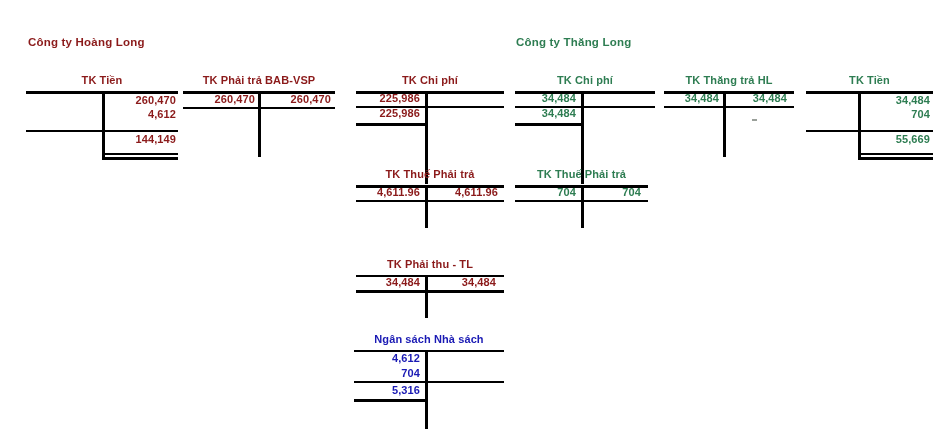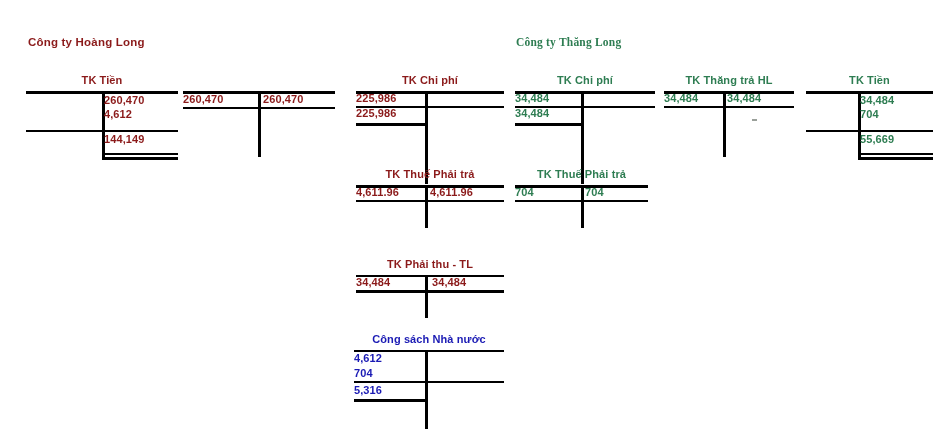--- a/index.html
+++ b/index.html
@@ -25,21 +25,21 @@
 
   
   .company-title {
     position: absolute;
     font-size: 11.5px;
     font-weight: bold;
     letter-spacing: 0.2px;
     white-space: nowrap;
   }
   .company-red   { color: #8B1A1A; }
-  .company-green { color: #2E7D52; font-family: Liberation Serif, serif; }
+  .company-green { color: #2E7D52; }
 
   
   .taccount {
     position: absolute;
   }
   .t-title {
     position: absolute;
     top: 0;
     left: 0;
     width: 100%;
@@ -68,21 +68,21 @@
   .vline.thick { width: 3px; }
 
   
   .amt {
     position: absolute;
     font-size: 11px;
     font-weight: bold;
     white-space: nowrap;
     letter-spacing: 0.1px;
   }
-  .amt.right { }
+  .amt.right { text-align: right; }
 
   .c-red   { color: #8B1A1A; }
   .c-green { color: #2E7D52; }
   .c-blue  { color: #1A1AB4; }
 
   .tiny-dash {
     position: absolute;
     width: 5px;
     height: 2px;
     background: #9aa09a;
@@ -108,20 +108,21 @@
 
     <div class="hline" style="left:76px; top:79px; width:76px;"></div>
     <div class="hline thick" style="left:76px; top:83px; width:76px;"></div>
 
     <div class="amt right c-red" style="left:78px; top:20px; width:72px;">260,470</div>
     <div class="amt right c-red" style="left:78px; top:34px; width:72px;">4,612</div>
     <div class="amt right c-red" style="left:78px; top:59px; width:72px;">144,149</div>
   </div>
 
   <div class="taccount" style="left:183px; top:74px; width:152px; height:86px;">
+    <div class="t-title c-red" style="width:152px;">TK Phải trả BAB-VSP</div>
 
     <div class="hline thick" style="left:0px; top:17px; width:152px;"></div>
     <div class="vline thick" style="left:75px; top:17px; height:66px;"></div>
     <div class="hline" style="left:0px; top:33px; width:152px;"></div>
 
     <div class="amt right c-red" style="left:0px; top:19px; width:72px;">260,470</div>
     <div class="amt right c-red" style="left:80px; top:19px; width:68px;">260,470</div>
   </div>
 
   <div class="taccount" style="left:356px; top:74px; width:148px; height:110px;">
@@ -202,21 +203,21 @@
 
     <div class="hline thin" style="left:0px; top:17px; width:148px;"></div>
     <div class="vline thick" style="left:69px; top:17px; height:43px;"></div>
     <div class="hline thick" style="left:0px; top:32px; width:148px;"></div>
 
     <div class="amt right c-red" style="left:0px; top:18px; width:64px;">34,484</div>
     <div class="amt right c-red" style="left:76px; top:18px; width:64px;">34,484</div>
   </div>
 
   <div class="taccount" style="left:354px; top:333px; width:150px; height:96px;">
-    <div class="t-title c-blue" style="width:150px;">Công sách Nhà nước</div>
+    <div class="t-title c-blue" style="width:150px;">Ngân sách Nhà sách</div>
 
     <div class="hline" style="left:0px; top:17px; width:150px;"></div>
     <div class="vline thick" style="left:71px; top:17px; height:79px;"></div>
     <div class="hline" style="left:0px; top:48px; width:150px;"></div>
     <div class="hline thick" style="left:0px; top:66px; width:71px;"></div>
 
     <div class="amt right c-blue" style="left:0px; top:19px; width:66px;">4,612</div>
     <div class="amt right c-blue" style="left:0px; top:34px; width:66px;">704</div>
     <div class="amt right c-blue" style="left:0px; top:51px; width:66px;">5,316</div>
   </div>

